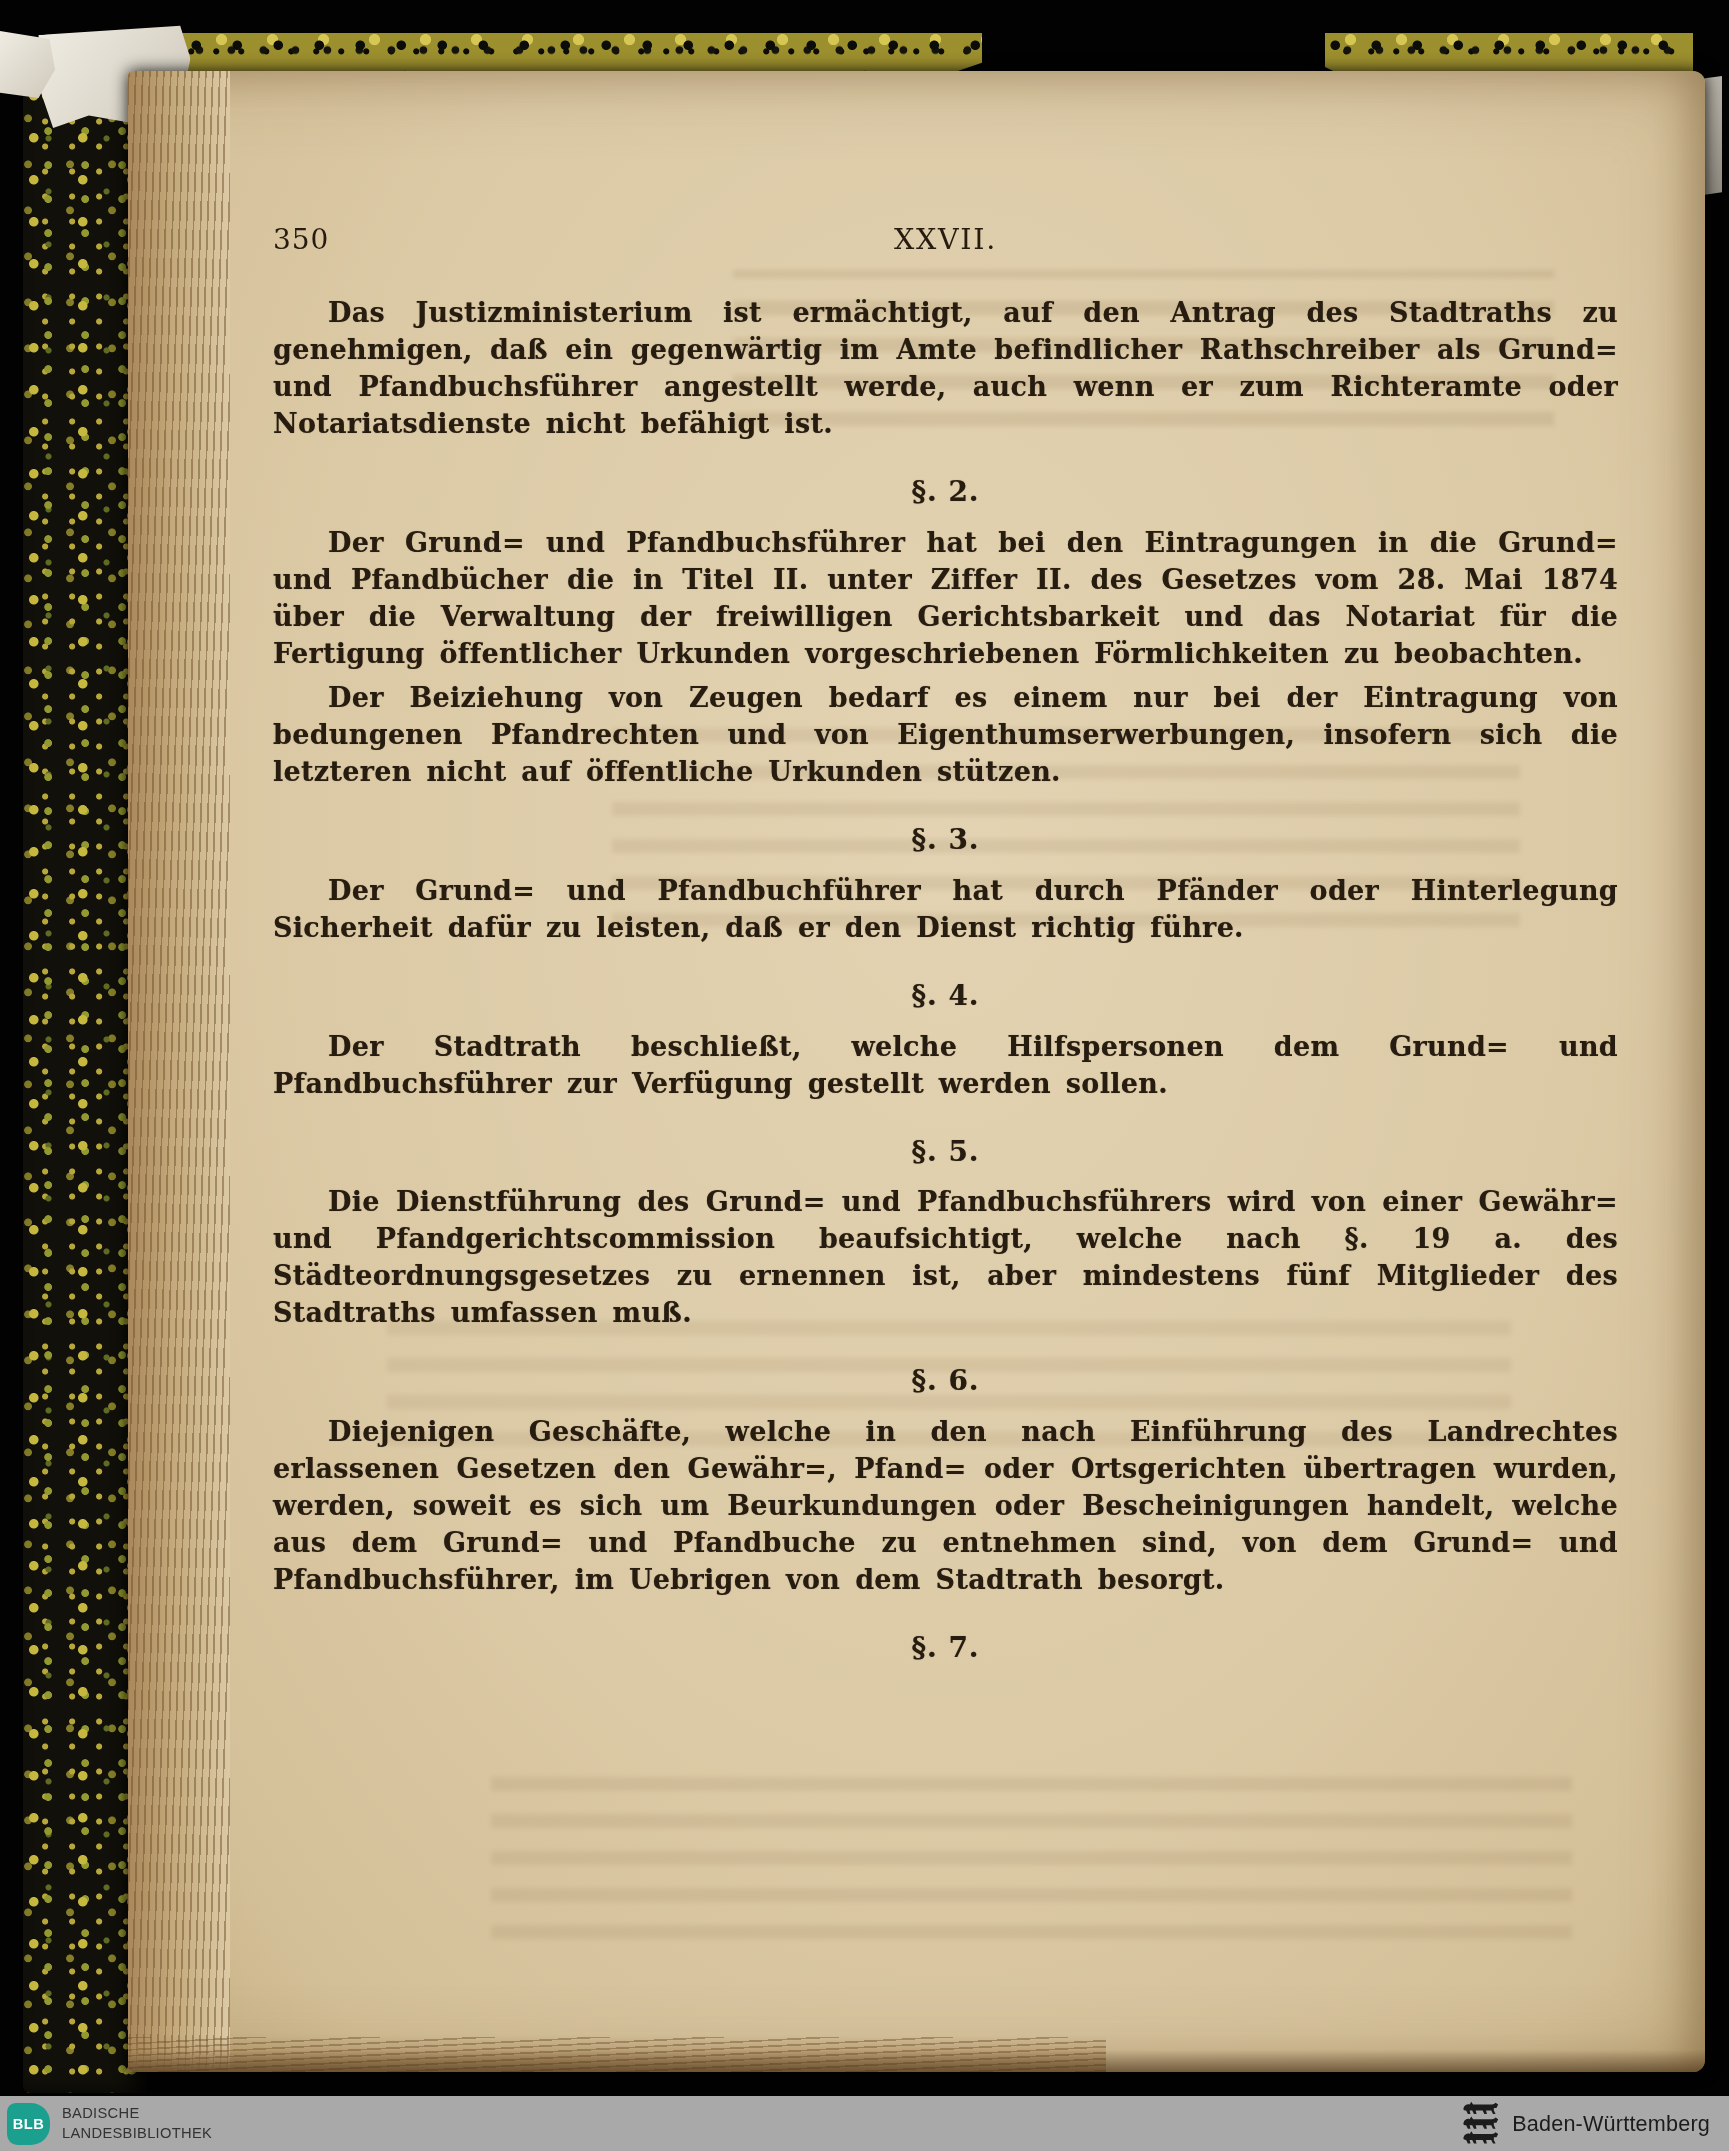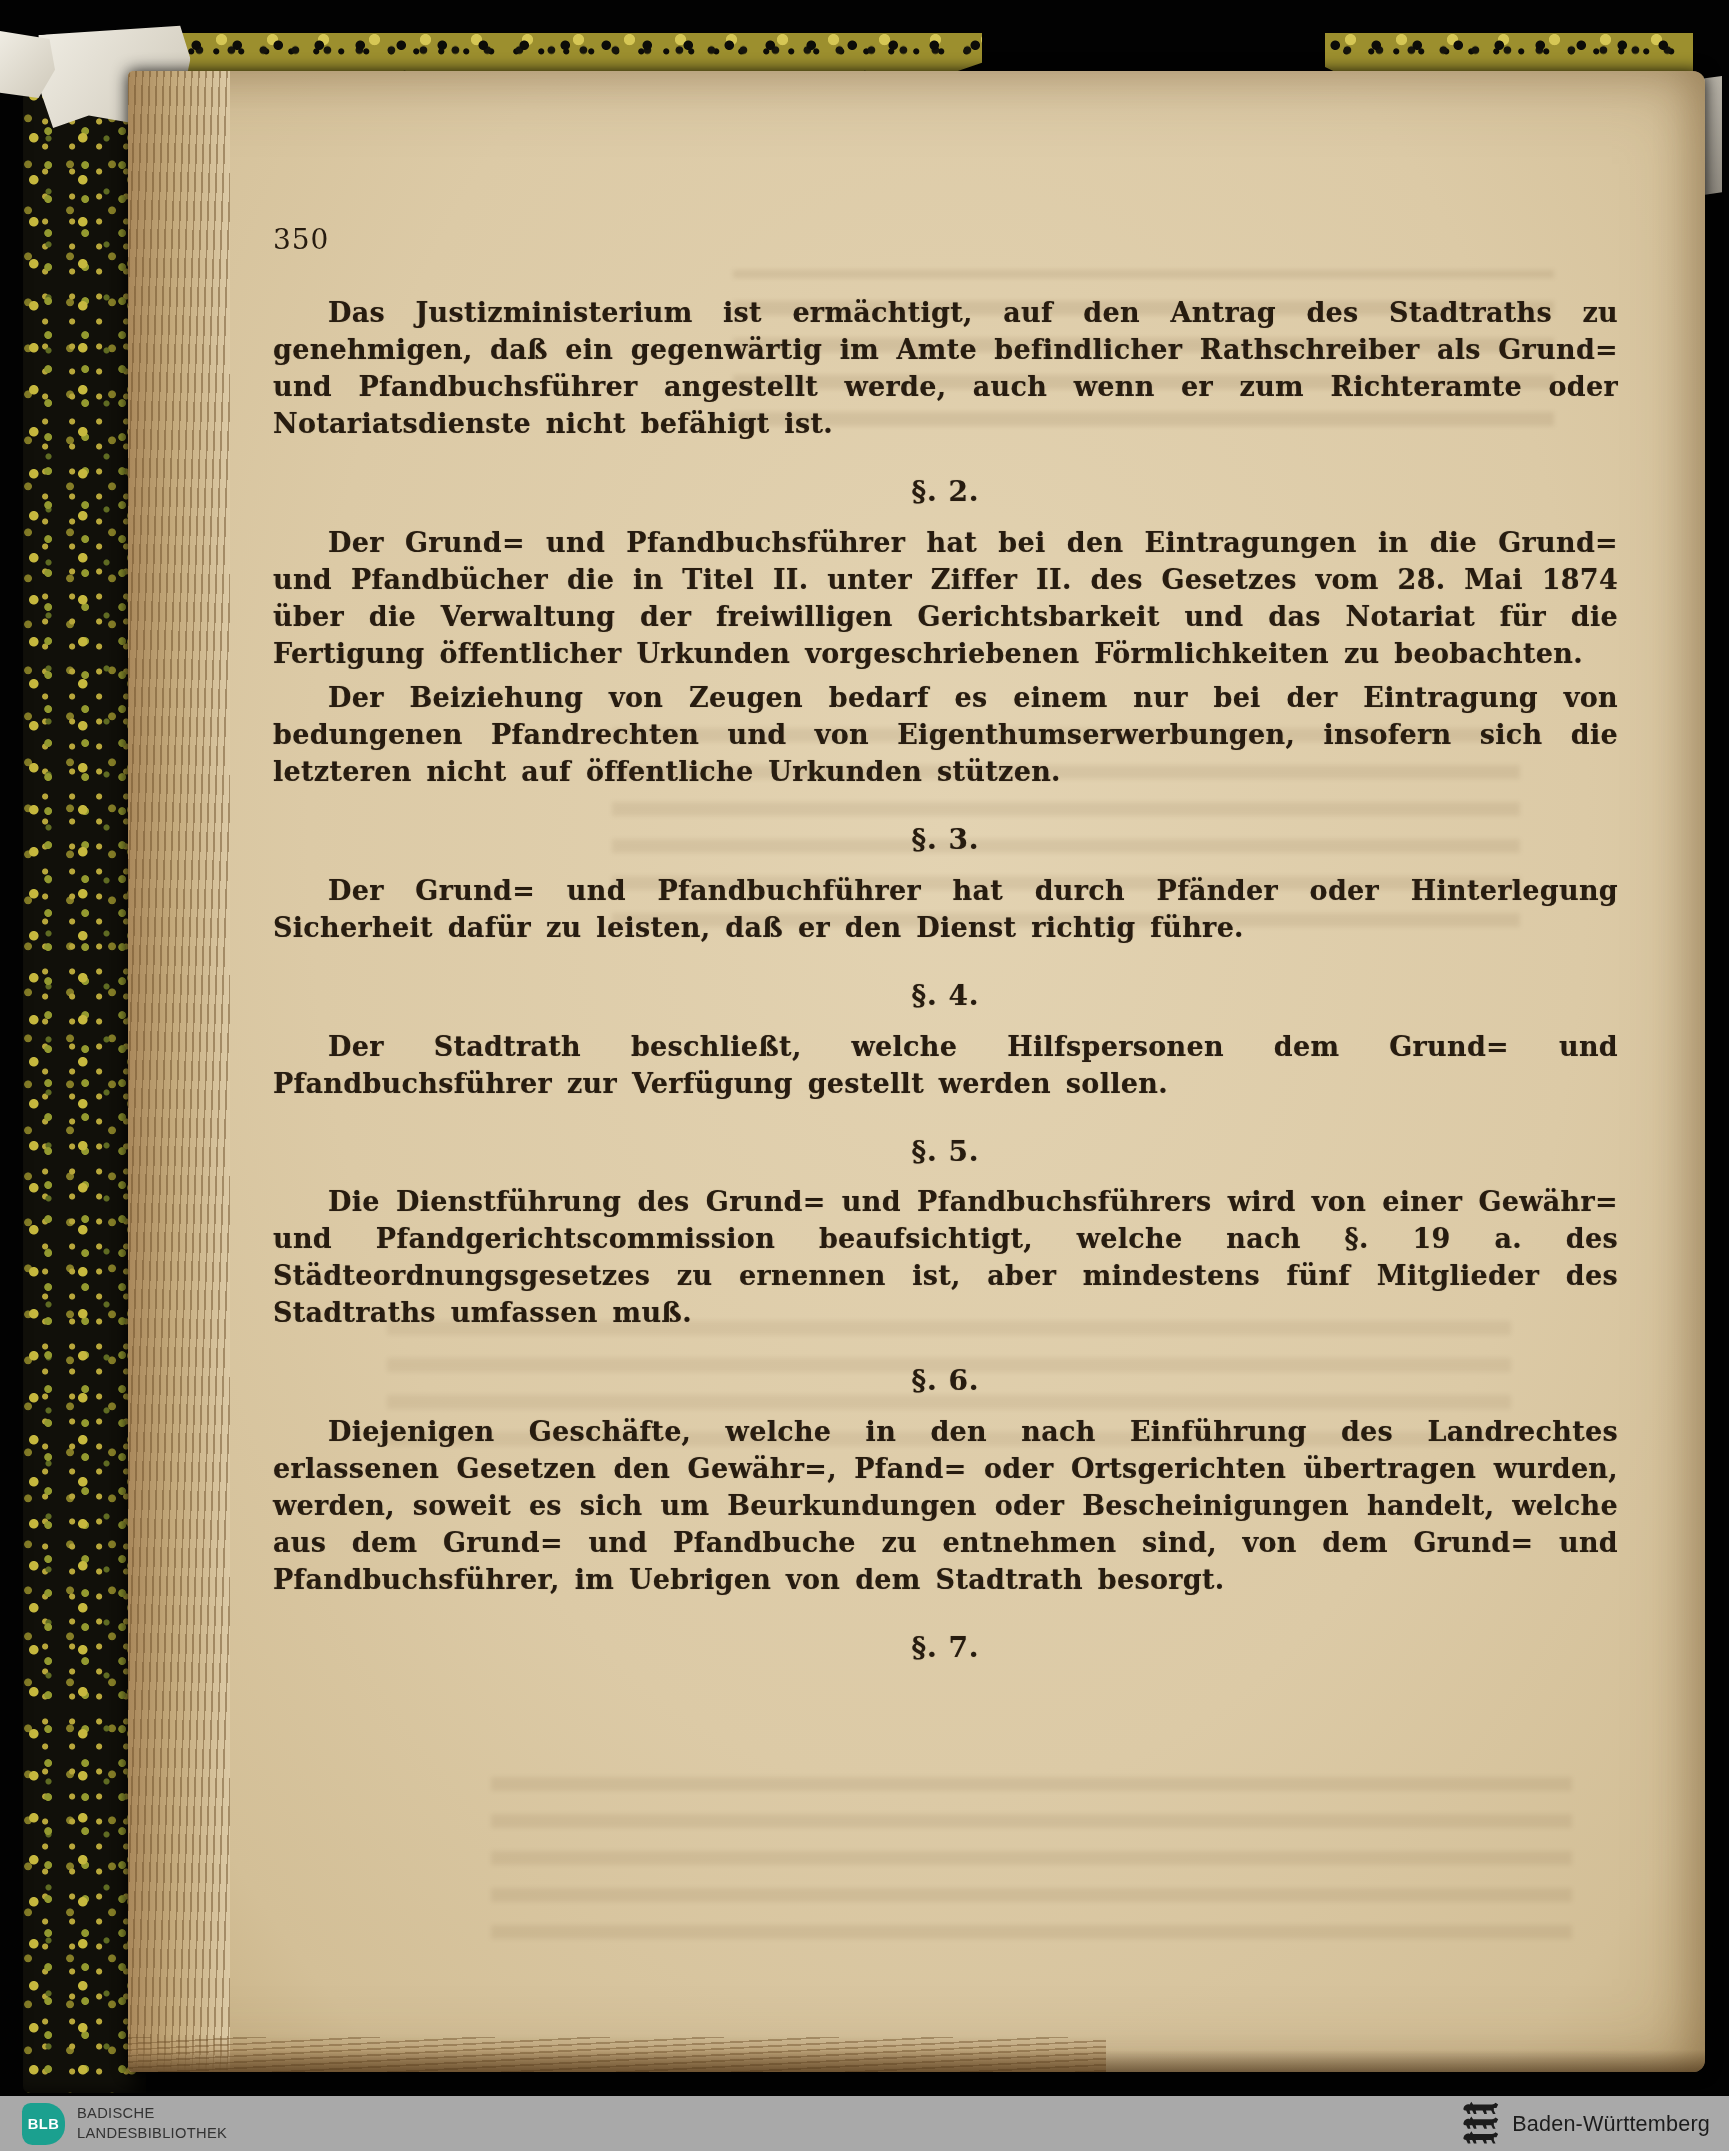--- a/index.html
+++ b/index.html
@@ -123,21 +123,21 @@
     position:absolute;left:0;bottom:0;width:1729px;height:55px;
     background:#a9a9a9;
     display:flex;align-items:center;justify-content:space-between;
     font-family:"Liberation Sans", sans-serif;
   }
   .blb{display:flex;align-items:center;gap:12px;padding-left:7px;}
   .blb-logo{
     width:43px;height:42px;background:#1ba08f;
     border-radius:8.6px 45% 45% 10.4px;
     display:flex;align-items:center;justify-content:center;
-    color:#fff;font-weight:bold;font-size:14.7px;letter-spacing:0.4px;margin-left:15px;
+    color:#fff;font-weight:bold;font-size:14.7px;letter-spacing:0.4px;
   }
   .blb-name{color:#333;font-weight:normal;font-size:14.7px;line-height:1.3;letter-spacing:0.3px;}
   .bw{display:flex;align-items:center;gap:12px;padding-right:19px;color:#1c1c1c;}
   .bw-text{font-size:21.6px;letter-spacing:0.2px;}
   .lions{display:block;}
 </style>
 </head>
 <body>
 
 <div class="scan">
@@ -152,20 +152,21 @@
   <div class="page">
     <div class="page-stack-left"></div>
     <div class="ghost g1"></div>
     <div class="ghost g2"></div>
     <div class="ghost g3"></div>
     <div class="ghost g4"></div>
 
     <div class="text-block tb">
       <div class="page-head">
         <span class="page-num">350</span>
+        <span class="chap">XXVII.</span>
       </div>
 
       <p class="ind">Das Justizministerium ist ermächtigt, auf den Antrag des Stadtraths zu genehmigen, daß ein gegenwärtig im Amte befindlicher Rathschreiber als Grund= und Pfandbuchsführer angestellt werde, auch wenn er zum Richteramte oder Notariatsdienste nicht befähigt ist.</p>
 
       <h3>§. 2.</h3>
       <p class="ind">Der Grund= und Pfandbuchsführer hat bei den Eintragungen in die Grund= und Pfandbücher die in Titel II. unter Ziffer II. des Gesetzes vom 28. Mai 1874 über die Verwaltung der freiwilligen Gerichtsbarkeit und das Notariat für die Fertigung öffentlicher Urkunden vorgeschriebenen Förmlichkeiten zu beobachten.</p>
       <p class="ind">Der Beiziehung von Zeugen bedarf es einem nur bei der Eintragung von bedungenen Pfandrechten und von Eigenthumserwerbungen, insofern sich die letzteren nicht auf öffentliche Urkunden stützen.</p>
 
       <h3>§. 3.</h3>
       <p class="ind">Der Grund= und Pfandbuchführer hat durch Pfänder oder Hinterlegung Sicherheit dafür zu leisten, daß er den Dienst richtig führe.</p>

